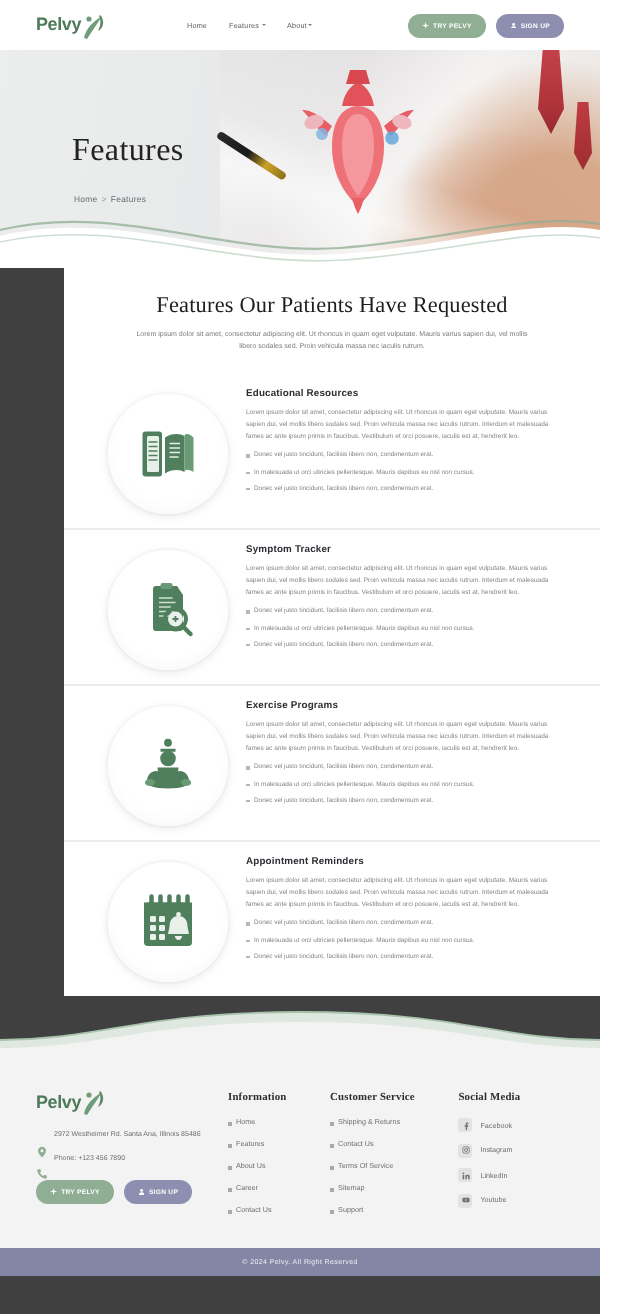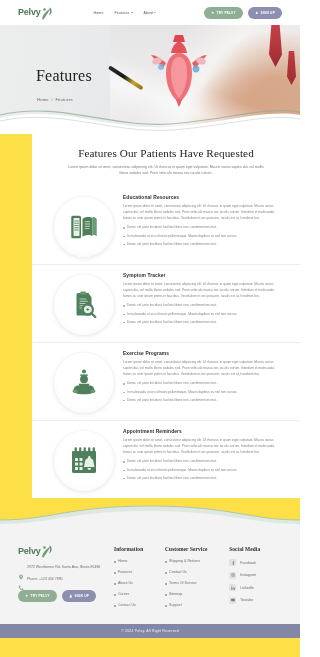--- a/index.html
+++ b/index.html
@@ -2,21 +2,21 @@
 <html><head>
 <meta charset="utf-8">
 <style>
   * { box-sizing: border-box; margin: 0; padding: 0; }
   html, body {
     width: 300px; height: 657px;
     font-family: "Liberation Sans", sans-serif;
     background: #ffffff;
     overflow: hidden;
   }
-  .page { position: relative; width: 300px; height: 657px; background:#fde047; }
+  .page { position: relative; width: 300px; height: 657px; background:#404040; }
 
   
   .header {
     position: relative; z-index: 40;
     height: 25px; width: 300px;
     display: flex; align-items: center;
     padding: 0 18px;
     background: #ffffff;
   }
   .logo { display: flex; align-items: center; gap: 0px; }

